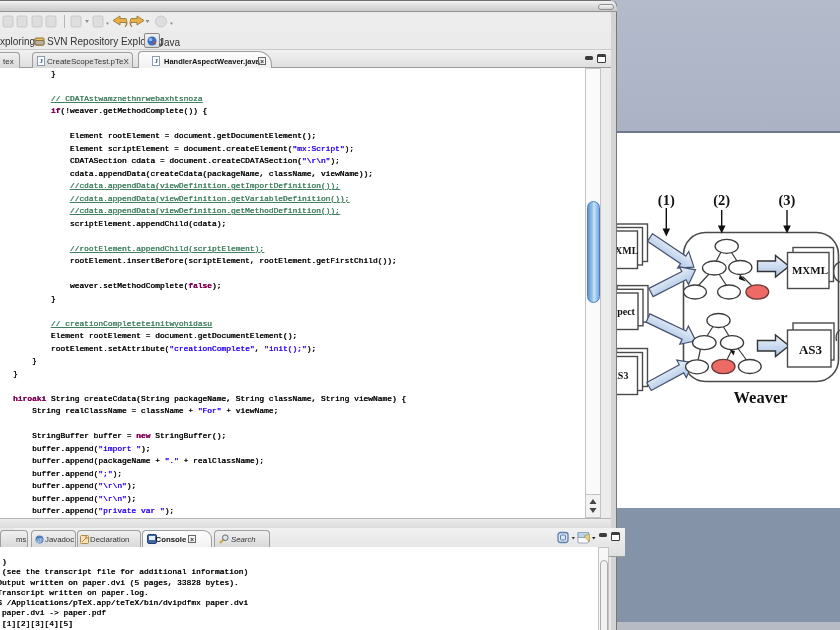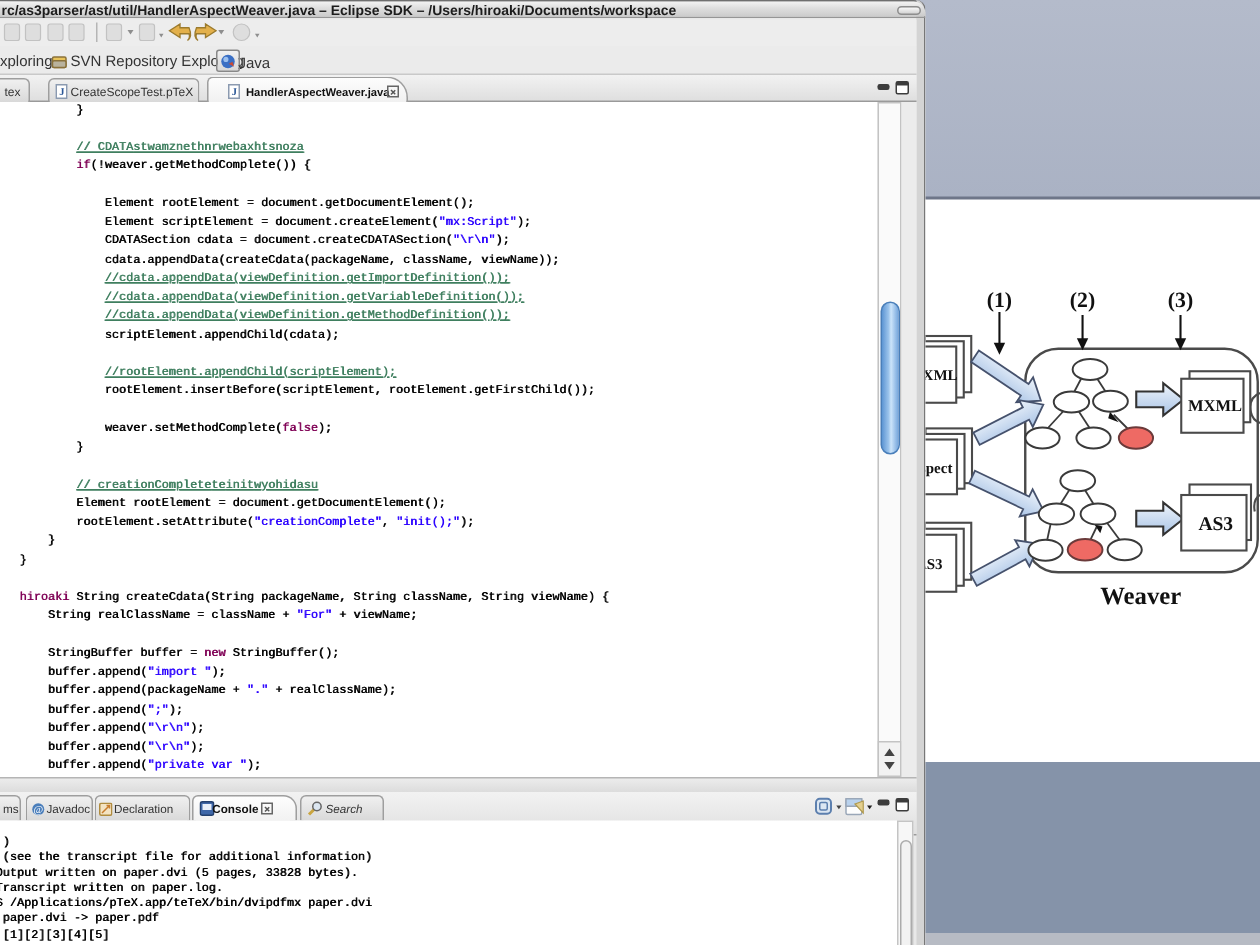--- a/index.html
+++ b/index.html
@@ -49,37 +49,37 @@
   border:1px solid #8b9ab0; }
 .ficon span { position:absolute; left:1.5px; top:0px; font-size:7px; font-weight:bold;
   color:#2b5797; font-family:"Liberation Serif",serif; }
 
 
 #editor { left:0; top:68px; width:585px; height:450px; background:#fff; overflow:hidden; }
 #code { position:absolute; left:-6px; top:-0.5px; font-family:"Liberation Mono",monospace;
   font-size:7.9px; line-height:12.5px; tab-size:4; -moz-tab-size:4; color:#000;
   white-space:pre; }
 #code { text-shadow: 0.4px 0 0; }
-#code .k { color:#7f0055; font-weight:normal; }
+#code .k { color:#7f0055; font-weight:bold; }
 #code .s { color:#2a00ff; }
 #code .c { color:#3f7f5f;text-decoration:underline; }
 
 #ed-sb { left:585px; top:68px; width:16px; height:450px; background:#fafafa;
   border:1px solid #c3c3c3; }
 #ed-thumb { left:587px; top:201px; width:12.5px; height:102px; border-radius:6.5px;
   background:linear-gradient(90deg,#5d95d3 0%,#9cc4ec 40%,#cce4fa 55%,#74a5dc 100%);
   border:0.5px solid #4a7fba; }
 #ed-annot { left:601px; top:68px; width:10px; height:450px; background:#ececec; }
 
 
 #sash { left:0; top:518px; width:611px; height:9.5px;
   background:linear-gradient(180deg,#ececec,#dcdcdc); border-top:1px solid #b5b5b5; }
 
 
-#ctabrow { left:0; top:527.5px; width:611px; height:29px;
+#ctabrow { left:14px; top:527.5px; width:611px; height:29px;
   background:linear-gradient(180deg,#f2f2f2,#e0e0e0); border-bottom:1px solid #9a9a9a; }
 .ctab { position:absolute; top:2px; height:17px; border:1px solid #9e9e9e;
   border-bottom:none; border-radius:4px 4px 0 0;
   background:linear-gradient(180deg,#f0f0f0,#d9d9d9); }
 .ctab.sel { background:linear-gradient(180deg,#fdfdfd,#f2f2f2); }
 .ctab-label { position:absolute; font-size:7.8px; color:#333; white-space:nowrap; }
 
 
 #console { left:0; top:546.5px; width:598px; height:84px; background:#fff; overflow:hidden; }
 #ctext { text-shadow: 0.4px 0 0; position:absolute; left:-3px; top:10.5px; font-family:"Liberation Mono",monospace;
@@ -210,21 +210,20 @@
   <g font-family="'Liberation Serif',serif" font-weight="bold" font-size="11" fill="#111" text-anchor="middle">
     <text x="810" y="274">MXML</text>
     <text x="810.5" y="353.5" font-size="13">AS3</text>
   </g>
 </svg>
 
 <div class="abs" id="win"></div>
 <div class="abs" id="win-rborder"></div>
 
 <div class="abs" id="titlebar">
-  <div class="abs" id="title-text">rc/as3parser/ast/util/HandlerAspectWeaver.java – Eclipse SDK – /Users/hiroaki/Documents/workspace</div>
   <div class="abs" id="title-pill"></div>
 </div>
 
 <div class="abs" id="toolbar">
   <svg width="611" height="18" viewBox="0 0 611 18">
     <g fill="#dedede" stroke="#c2c2c2" stroke-width="0.8">
       <rect x="3" y="3" width="10" height="11" rx="1.5"></rect>
       <rect x="17" y="3" width="10" height="11" rx="1.5"></rect>
       <rect x="32" y="3" width="10" height="11" rx="1.5"></rect>
       <rect x="46" y="3" width="10" height="11" rx="1.5"></rect>

